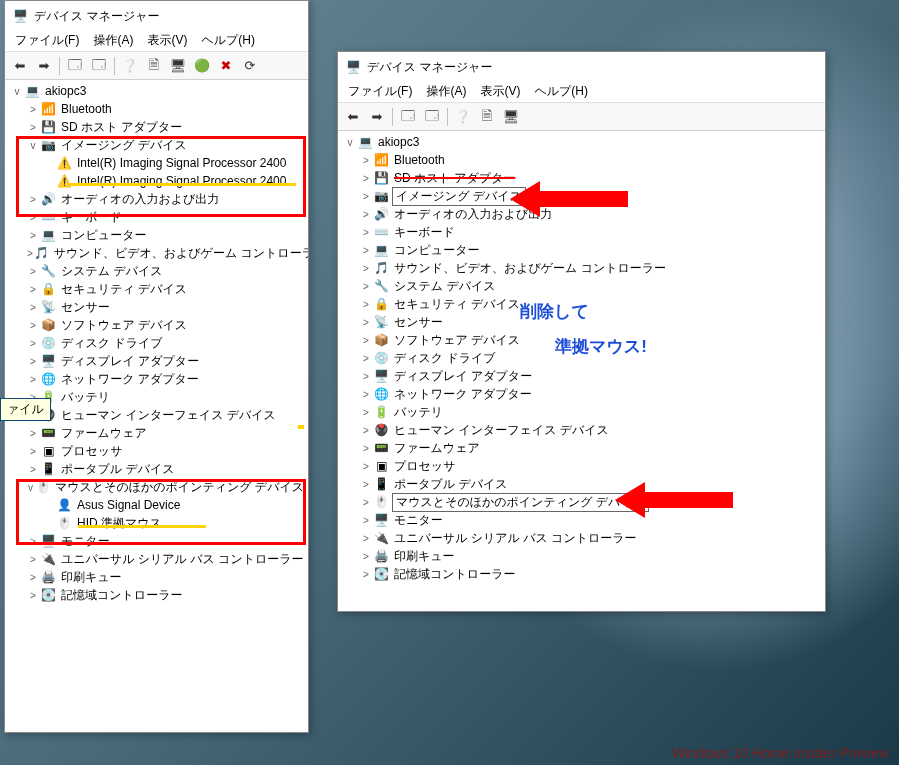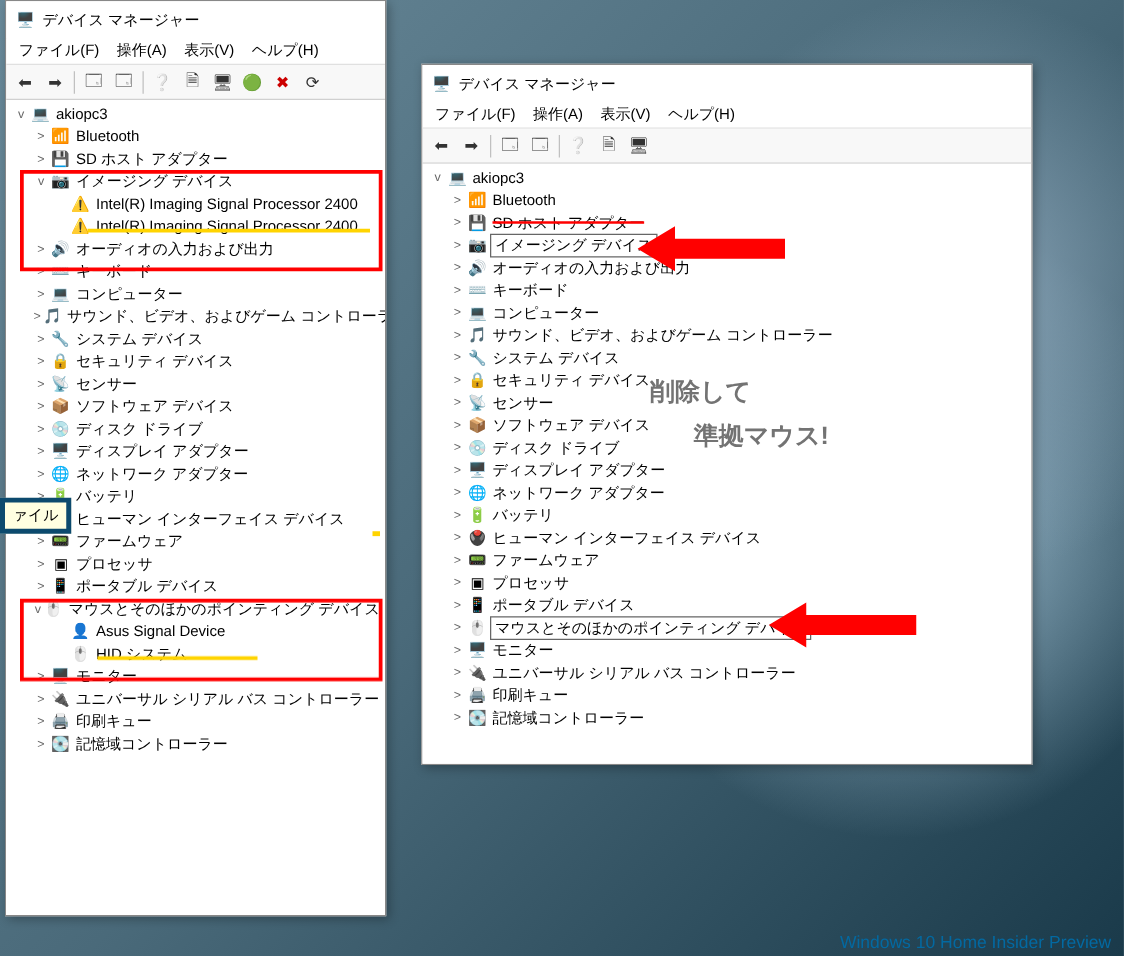--- a/index.html
+++ b/index.html
@@ -23,23 +23,23 @@
 .node { display: flex; align-items: center; height: 18px; white-space: nowrap; }
 .node .tw { width: 12px; display: inline-flex; justify-content: center; color: #666; font-size: 10px; user-select: none; }
 .node .ico { width: 16px; height: 16px; display: inline-flex; align-items: center; justify-content: center; margin: 0 2px; font-size: 12px; }
 .node .lbl { padding-left: 2px; }
 .lvl0 { padding-left: 2px; }
 .lvl1 { padding-left: 18px; }
 .lvl2 { padding-left: 34px; }
 .hl-red { position: absolute; border: 3px solid #ff0000; pointer-events: none; z-index: 5; }
 .hl-yellow { position: absolute; height: 3px; background: #ffd400; z-index: 4; }
 .arrow { position: absolute; z-index: 6; }
-.anno { position: absolute; color: #737373; font-weight: bold; font-size: 20px; z-index: 6; font-family: "Meiryo", sans-serif; }
-.watermark { position: absolute; right: 0; bottom: 0; color: #0369a1; font-size: 14px; text-align: left; padding: 4px 10px; z-index: 20; font-family: "Segoe UI", sans-serif; }
-.tooltip { position: absolute; background: #ffffe1; border: 4px solid #0c4a6e; font-size: 12px; padding: 2px 6px; z-index: 10; }
+.anno { position: absolute; color: #1d4ed8; font-weight: bold; font-size: 17px; z-index: 6; font-family: "Meiryo", sans-serif; }
+.watermark { position: absolute; right: 0; bottom: 0; color: #7f1d1d; font-size: 14px; text-align: left; padding: 4px 10px; z-index: 20; font-family: "Segoe UI", sans-serif; }
+.tooltip { position: absolute; background: #ffffe1; border: 1px solid #0c4a6e; font-size: 12px; padding: 2px 6px; z-index: 10; }
 .ellipsis { mask-image: linear-gradient(to bottom, black 70%, transparent 100%); -webkit-mask-image: linear-gradient(to bottom, black 70%, transparent 100%); }
 .strike { text-decoration: line-through; text-decoration-color: #ff0000; text-decoration-thickness: 2px; }
 </style>
 </head>
 <body>
 
 <div class="bg"></div>
 
 <div class="window w1">
   <div class="titlebar">
@@ -183,21 +183,21 @@
         <span class="lbl">マウスとそのほかのポインティング デバイス</span>
       </div>
       <div class="node lvl2">
         <span class="tw"></span>
         <span class="ico">👤</span>
         <span class="lbl">Asus Signal Device</span>
       </div>
       <div class="node lvl2">
         <span class="tw"></span>
         <span class="ico">🖱️</span>
-        <span class="lbl">HID システム</span>
+        <span class="lbl">HID 準拠マウス</span>
       </div>
       <div class="node lvl1">
         <span class="tw">&gt;</span>
         <span class="ico">🖥️</span>
         <span class="lbl">モニター</span>
       </div>
       <div class="node lvl1">
         <span class="tw">&gt;</span>
         <span class="ico">🔌</span>
         <span class="lbl">ユニバーサル シリアル バス コントローラー</span>

